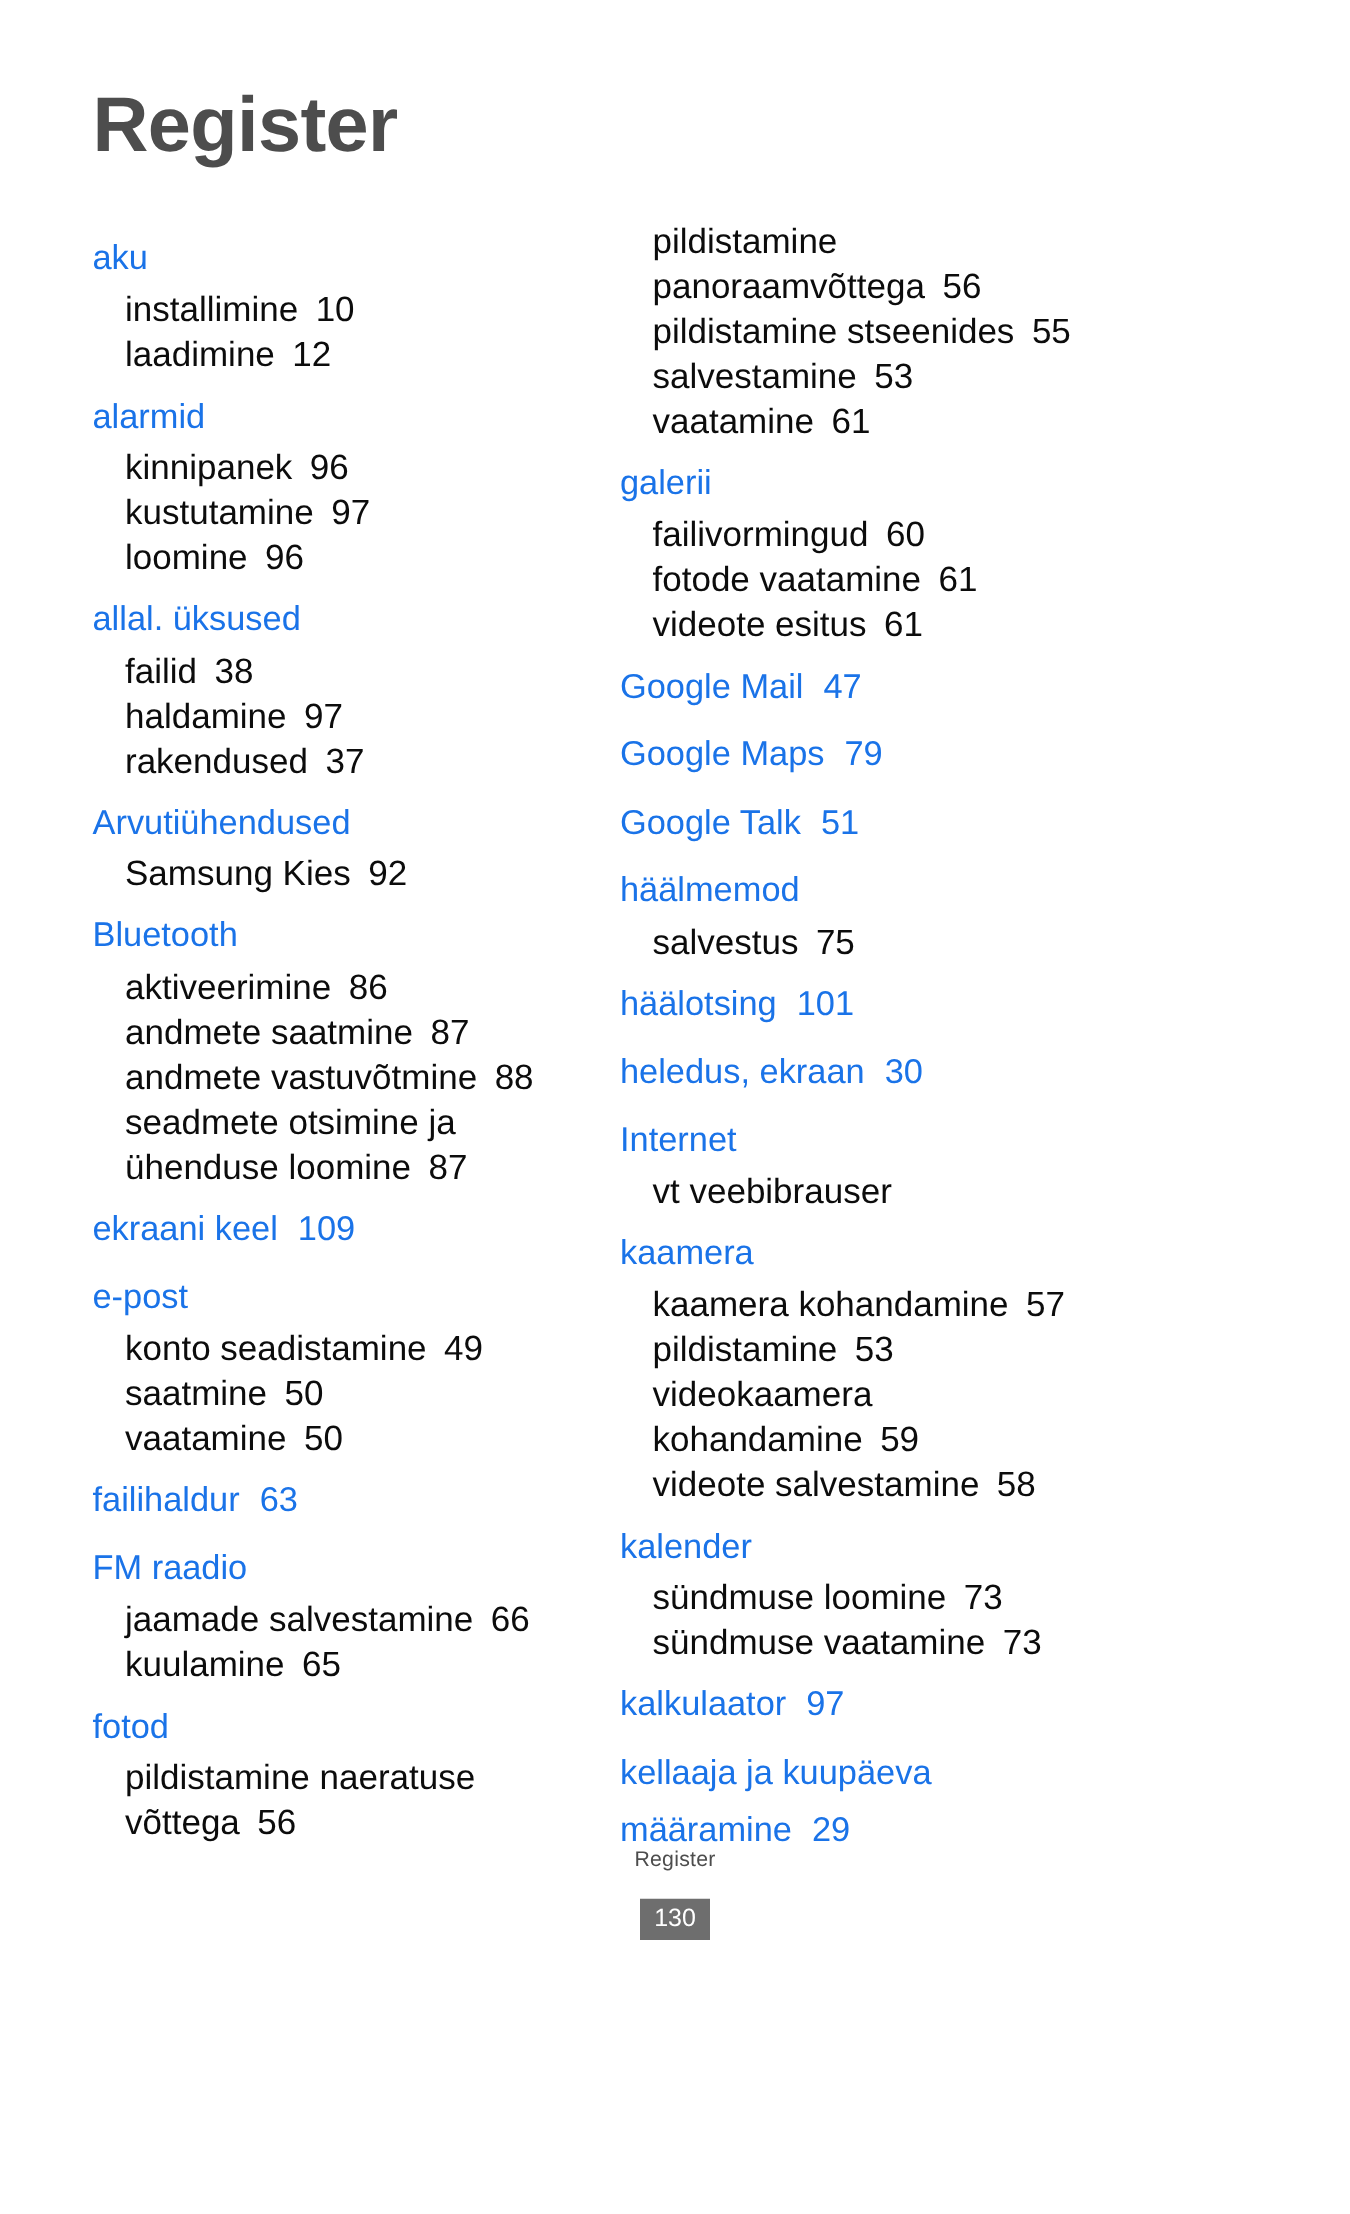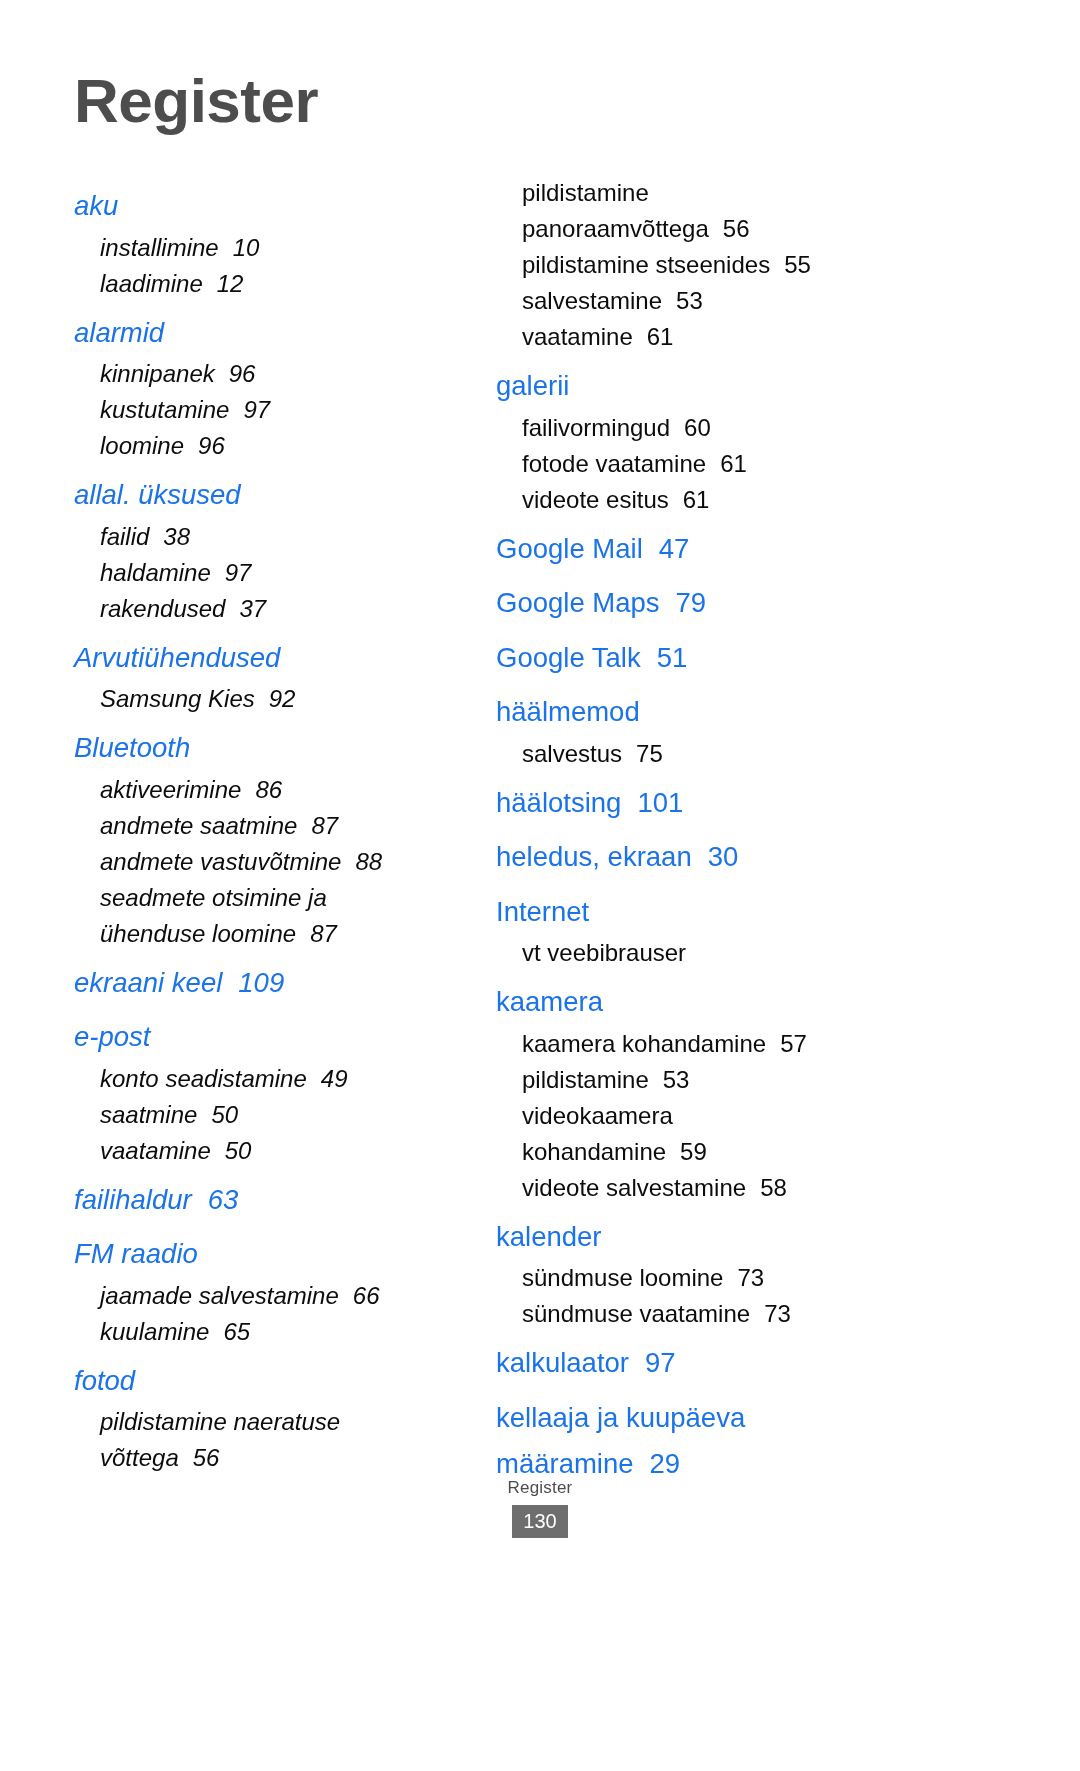--- a/index.html
+++ b/index.html
@@ -46,21 +46,20 @@
     align-items: flex-start;
   }
 
   .column {
     box-sizing: border-box;
   }
   .column-left {
     width: 470px;
     padding-left: 74px;
     padding-right: 6px;
-    font-style: italic;
   }
   .column-right {
     width: 560px;
     padding-left: 26px;
     padding-right: 10px;
   }
 
   .entry-group {
     margin: 0;
     padding: 0;
@@ -74,21 +73,21 @@
     white-space: nowrap;
     padding-top: 8px;
   }
   .head-row .num {
     margin-left: 16px;
   }
 
   .sub-row {
     display: block;
     color: #0c0c0c;
-    font-size: 24px;
+    font-size: 28px;
     line-height: 36px;
     padding-left: 26px;
     white-space: nowrap;
   }
   .sub-row .num {
     margin-left: 14px;
   }
 
   .footer {
     position: absolute;
@@ -99,21 +98,21 @@
   }
   .footer-label {
     font-size: 17px;
     color: #4d4d4d;
     letter-spacing: 0.2px;
     display: block;
     line-height: 22px;
   }
   .footer-badge {
     display: inline-block;
-    margin-top: 6px;
+    margin-top: 20px;
     background: #6e6e6e;
     color: #ffffff;
     font-size: 20px;
     padding: 3px 11px 4px 11px;
     line-height: 26px;
   }
 </style>
 </head>
 <body>
 

